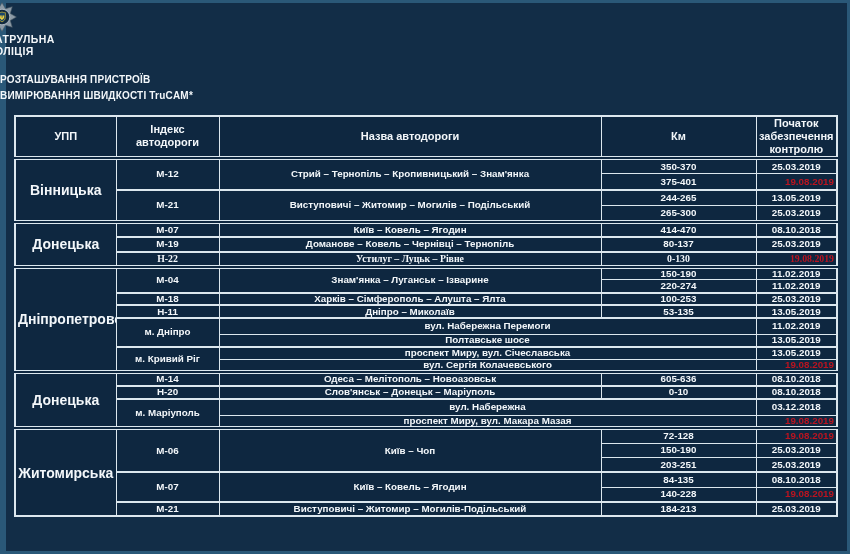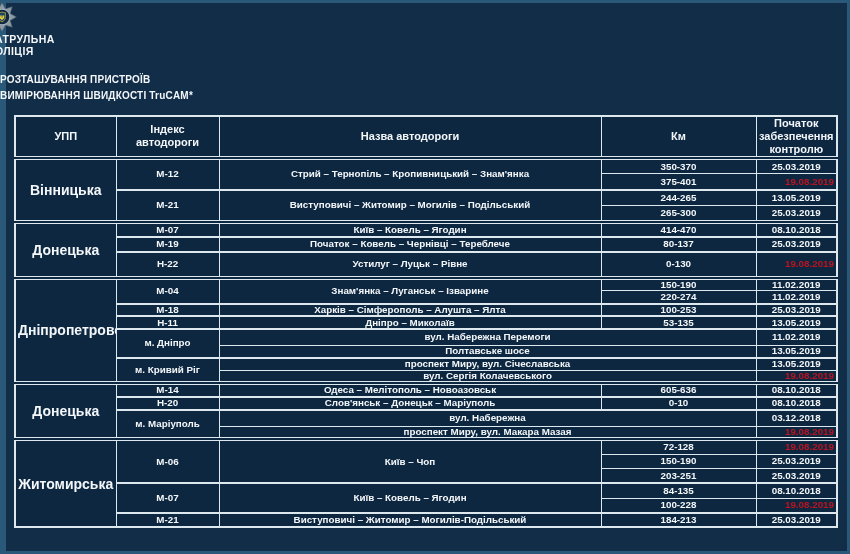--- a/index.html
+++ b/index.html
@@ -121,25 +121,25 @@
       </tr>
       <tr class="group-first" style="height: 15px;">
         <td class="region" rowspan="3">Донецька</td>
         <td class="idx" rowspan="1">М-07</td>
         <td class="name" rowspan="1">Київ – Ковель – Ягодин</td>
         <td class="km">414-470</td>
         <td class="date">08.10.2018</td>
       </tr>
       <tr class="road-first" style="height: 15px;">
         <td class="idx" rowspan="1">М-19</td>
-        <td class="name" rowspan="1">Початок – Ковель – Чернівці – Тереблече</td>
+        <td class="name" rowspan="1">Доманове – Ковель – Чернівці – Тернопіль</td>
         <td class="km">80-137</td>
         <td class="date">25.03.2019</td>
       </tr>
-      <tr class="road-first" style="height: 26px;">
+      <tr class="road-first" style="height: 15px; font-family: Liberation Serif, serif;">
         <td class="idx" rowspan="1">Н-22</td>
         <td class="name" rowspan="1">Устилуг – Луцьк – Рівне</td>
         <td class="km">0-130</td>
         <td class="date red">19.08.2019</td>
       </tr>
       <tr class="group-first" style="height: 12.8px;">
         <td class="region" rowspan="8">Дніпропетровська</td>
         <td class="idx" rowspan="2">М-04</td>
         <td class="name" rowspan="2">Знам'янка – Луганськ – Ізварине</td>
         <td class="km">150-190</td>
@@ -216,21 +216,21 @@
         <td class="km">203-251</td>
         <td class="date">25.03.2019</td>
       </tr>
       <tr class="road-first" style="height: 14.7px;">
         <td class="idx" rowspan="2">М-07</td>
         <td class="name" rowspan="2">Київ – Ковель – Ягодин</td>
         <td class="km">84-135</td>
         <td class="date">08.10.2018</td>
       </tr>
       <tr style="height: 14.7px;">
-        <td class="km">100-228</td>
+        <td class="km">140-228</td>
         <td class="date red">19.08.2019</td>
       </tr>
       <tr class="road-first" style="height: 14.7px;">
         <td class="idx" rowspan="1">М-21</td>
         <td class="name" rowspan="1">Виступовичі – Житомир – Могилів-Подільський</td>
         <td class="km">184-213</td>
         <td class="date">25.03.2019</td>
       </tr>
     </tbody>
 </table>

